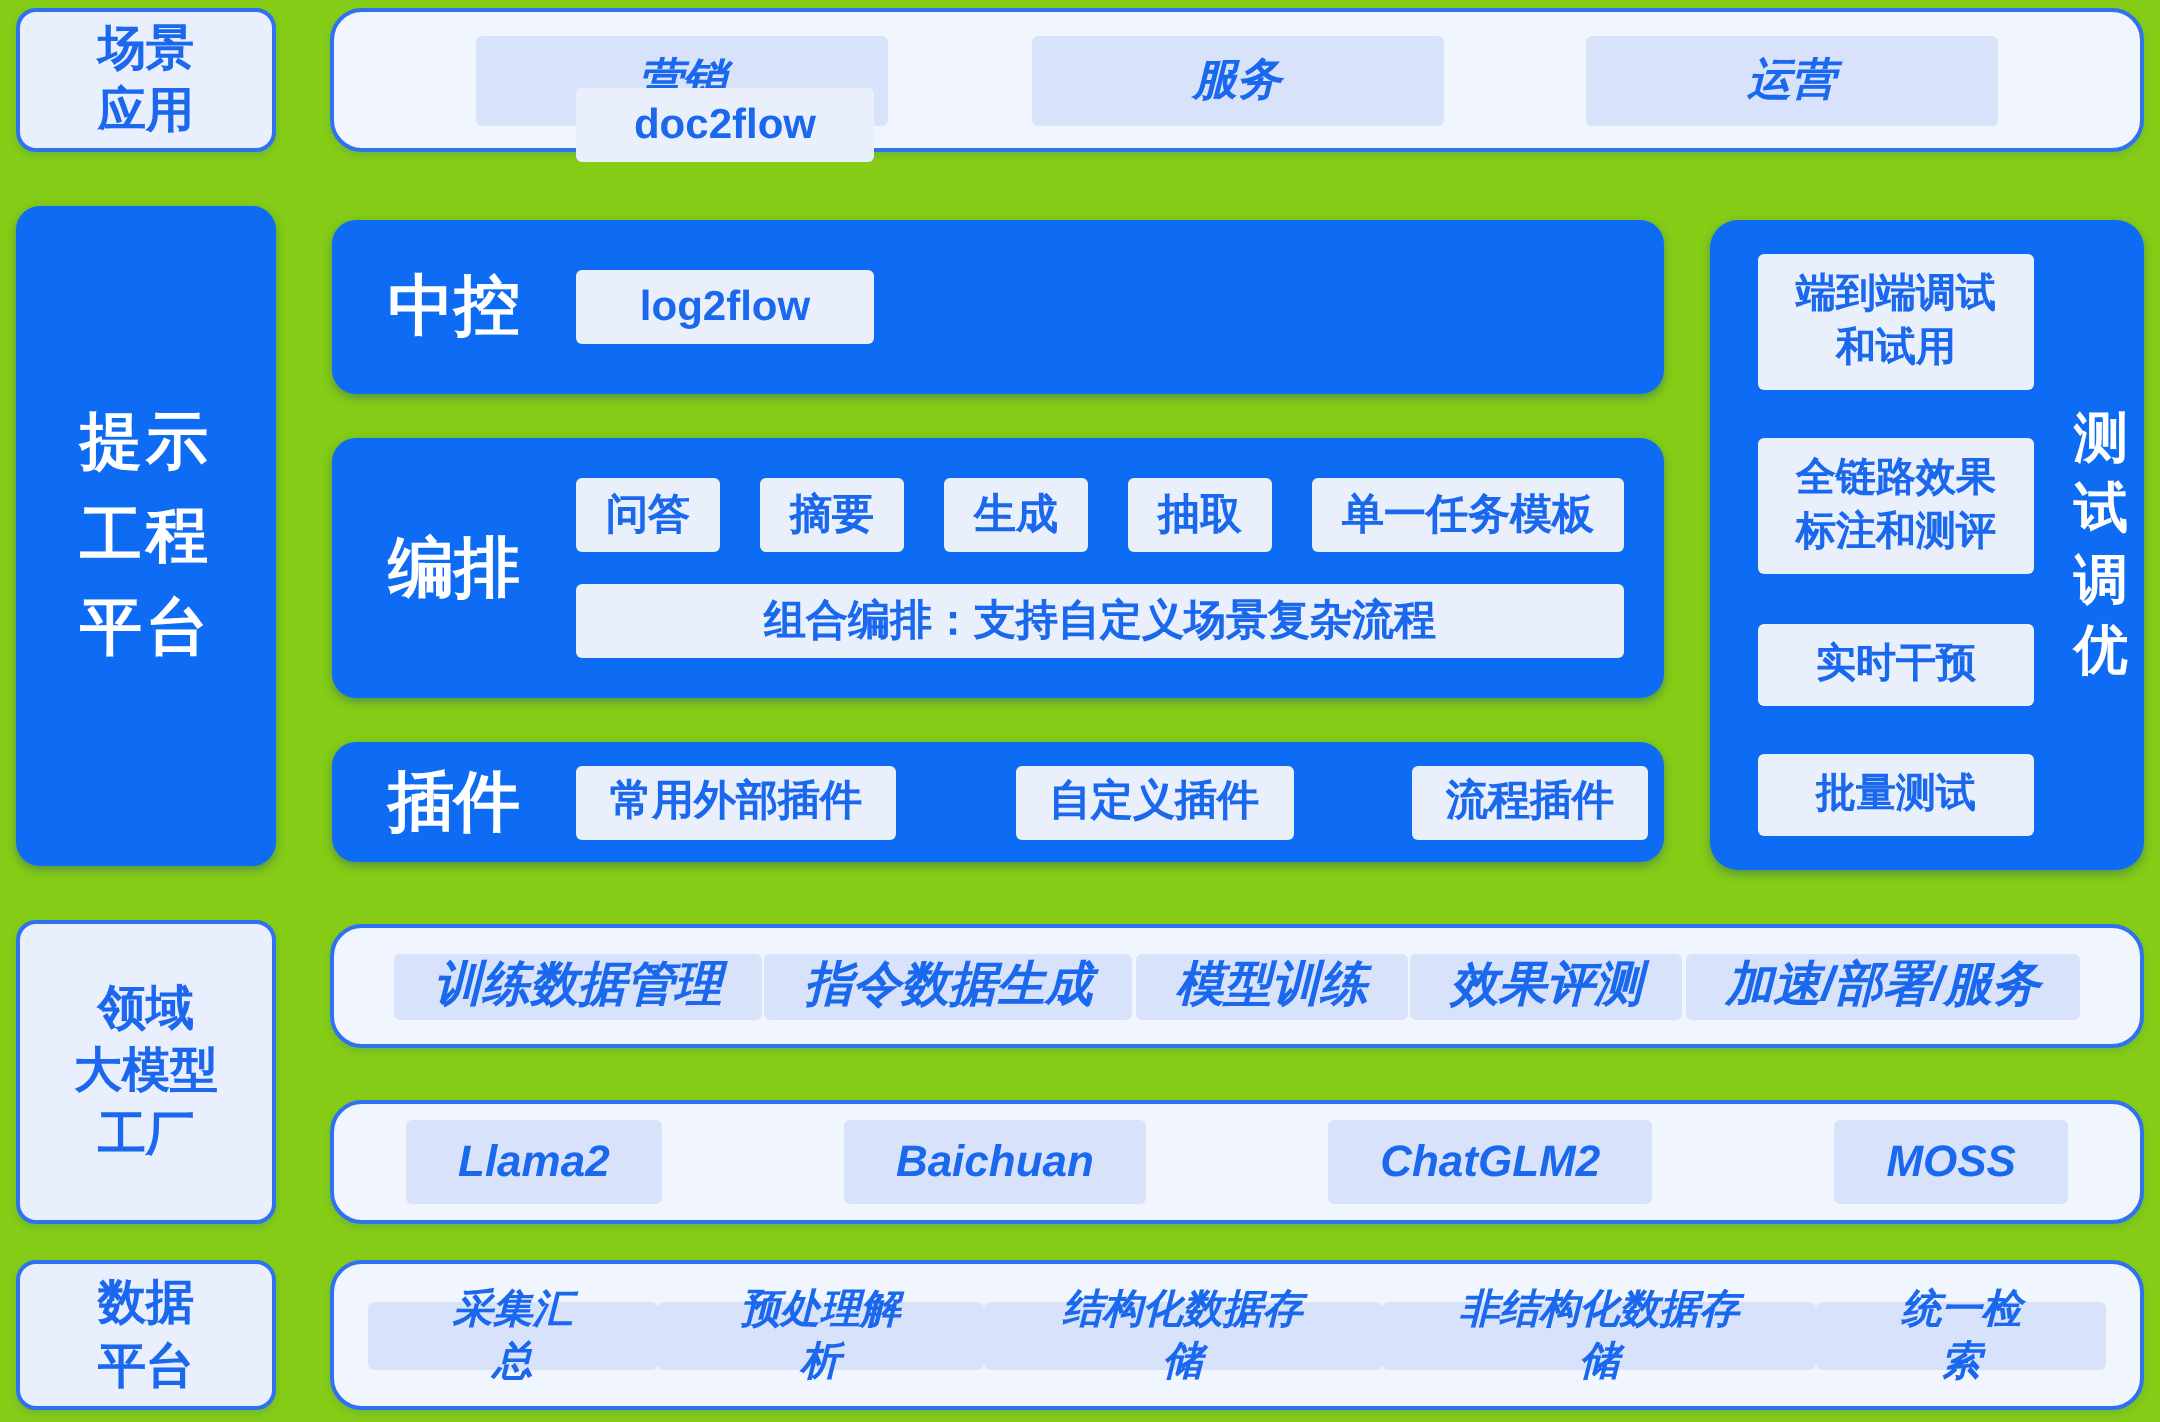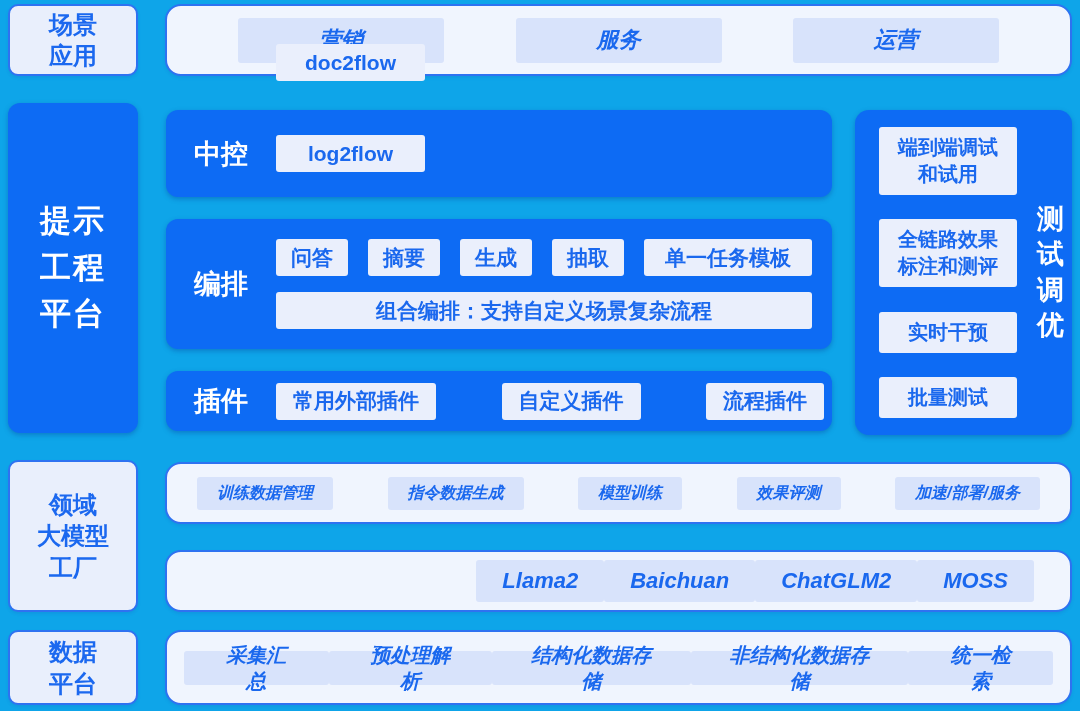--- a/index.html
+++ b/index.html
@@ -1,17 +1,17 @@
 <!DOCTYPE html>
 <html><head>
 <meta charset="utf-8">
 <style>
   html,body{margin:0;padding:0;background:#ffffff;}
   #canvas{
-    position:relative;width:1080px;height:711px;background:#0ea5e9;
+    position:relative;width:1080px;height:711px;background:#84cc16;
     font-family:"Liberation Sans","DejaVu Sans",sans-serif;
     overflow:hidden;
   }
   
   .sidebox{
     position:absolute;background:#e9effc;border:2.5px solid #2e72f1;border-radius:10px;
     color:#1b68ef;font-weight:bold;font-size:24px;line-height:1.3;
     display:flex;align-items:center;justify-content:center;text-align:center;
     white-space:pre-line;box-sizing:border-box;
     box-shadow:0 2px 3px rgba(30,80,180,.15);
@@ -26,21 +26,21 @@
   }
   #box-prompt{
     left:8px;top:103px;width:130px;height:330px;
     display:flex;align-items:center;justify-content:center;text-align:center;
     font-size:31px;font-weight:bold;line-height:1.5;white-space:pre-line;letter-spacing:2px;
   }
   .bar{display:flex;align-items:center;padding-left:28px;}
   #bar-ctrl{left:166px;top:110px;width:666px;height:87px;}
   #bar-arrange{left:166px;top:219px;width:666px;height:130px;}
   #bar-plugin{left:166px;top:371px;width:666px;height:60px;}
-  .bar-label{font-size:27px;font-weight:bold;color:#fff;flex-shrink:0;margin-right:28px;}
+  .bar-label{font-size:33px;font-weight:bold;color:#fff;flex-shrink:0;margin-right:28px;}
   
   .chip{
     font-weight:bold;color:#1a68ee;text-align:center;border-radius:3px;
     display:flex;align-items:center;justify-content:center;box-sizing:border-box;
     white-space:pre-line;line-height:1.3;
   }
   .chip-onblue{background:#eaeffc;font-size:21px;height:37px;padding:0 22px;}
   .chip-light{background:#d8e3fb;font-style:italic;}
   #bar-ctrl .bar-chips{display:flex;gap:54px;flex-direction:column;}
   .arrange-content{flex:1;display:flex;flex-direction:column;gap:16px;padding-right:20px;}
@@ -66,22 +66,22 @@
   }
   
   .panel{
     position:absolute;background:#f0f5fe;border:2.5px solid #2e72f1;border-radius:16px;
     display:flex;align-items:center;box-sizing:border-box;
     box-shadow:0 2px 3px rgba(30,80,180,.15);
   }
   #panel-scenario{left:165px;top:4px;width:907px;height:72px;justify-content:space-evenly;}
   .chip-top{width:206px;height:45px;font-size:22px;}
   #panel-factory{left:165px;top:462px;width:907px;height:62px;justify-content:space-between;padding:0 30px;}
-  .chip-f{height:33px;font-size:16px;padding:0 20px;text-align:center;}
-  #panel-models{left:165px;top:550px;width:907px;height:62px;justify-content:flex-end;padding:0 36px;}
+  .chip-f{height:33px;font-size:24px;padding:0 20px;text-align:center;}
+  #panel-models{left:165px;top:550px;width:907px;height:62px;justify-content:space-between;padding:0 36px;}
   .chip-m{height:42px;font-size:22px;padding:0 26px;min-width:112px;}
   #panel-data{left:165px;top:630px;width:907px;height:75px;justify-content:space-between;padding:0 17px;}
   .chip-d{height:34px;font-size:20px;padding:0 36px;}
 </style>
 </head>
 <body>
 
 <div id="canvas">
 
   <div class="sidebox" id="box-scenario">场景

